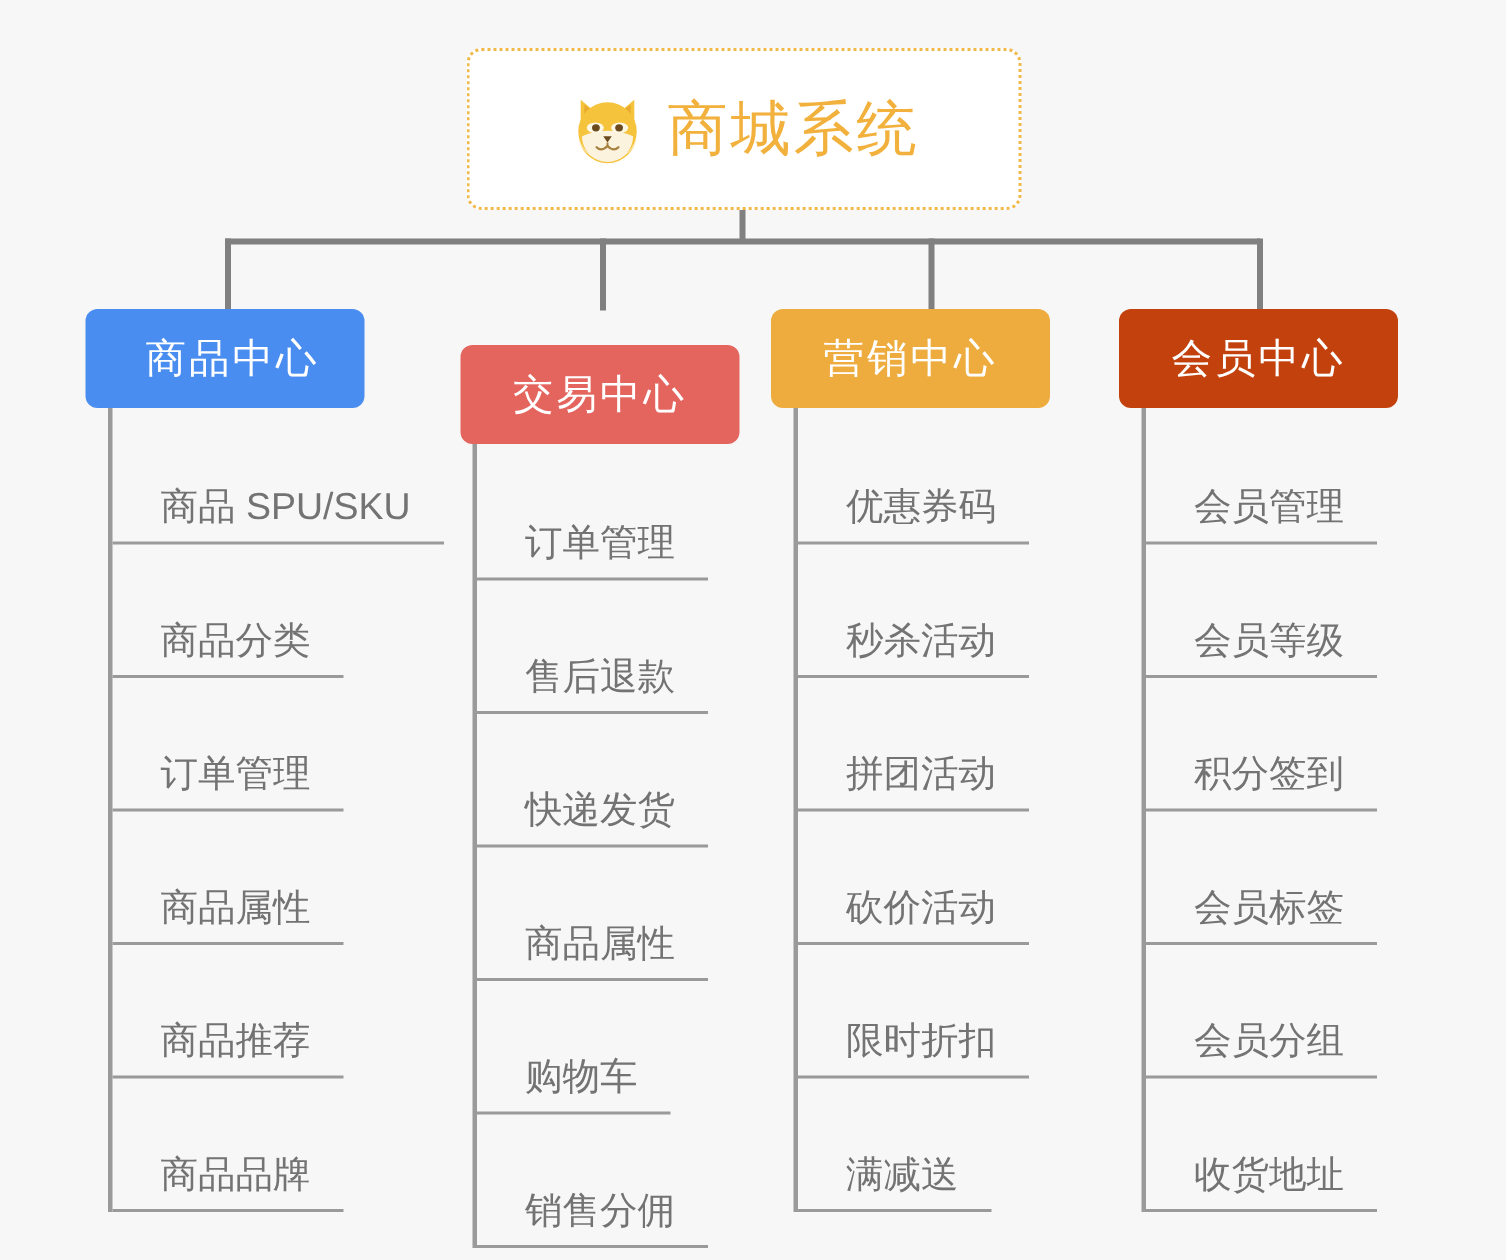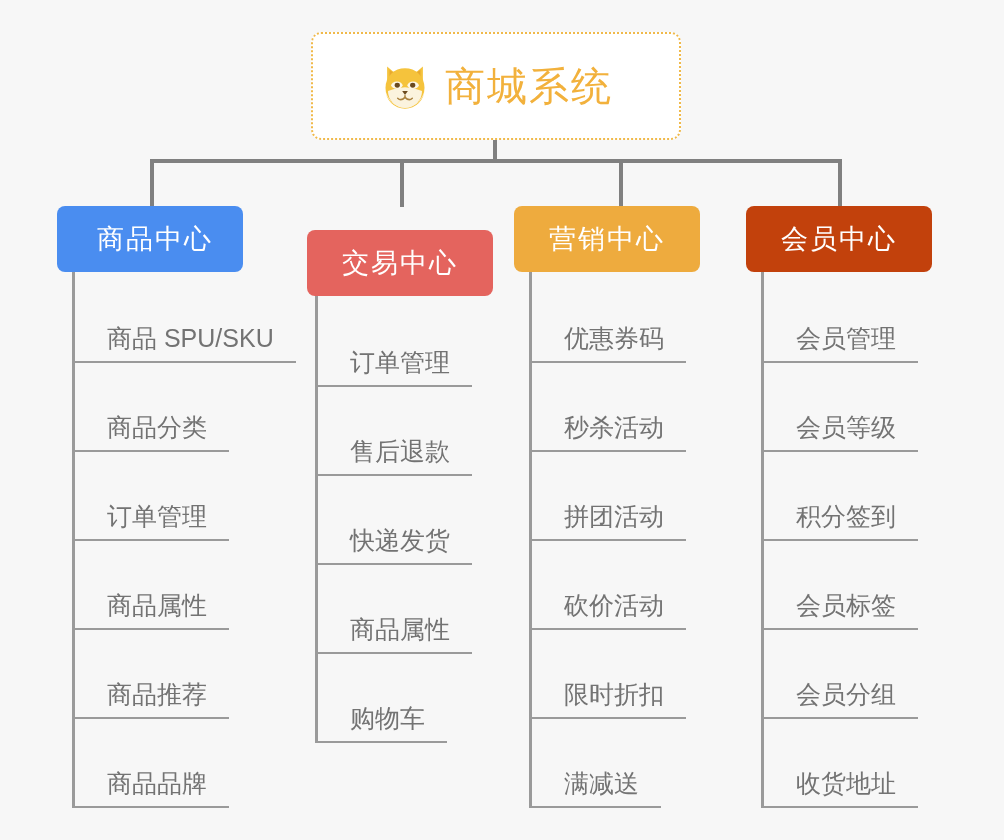--- a/index.html
+++ b/index.html
@@ -207,20 +207,23 @@
         </div>
       <div class="leaf">
           <span class="leaf-label">快递发货</span>
         </div>
       <div class="leaf">
           <span class="leaf-label">商品属性</span>
         </div>
       <div class="leaf">
           <span class="leaf-label">购物车</span>
         </div>
+      <div class="leaf">
+          <span class="leaf-label">销售分佣</span>
+        </div>
     </div>
   </div>
 
   <div class="column col-3">
     <div class="cat-header cat-orange">
       <span>营销中心</span>
     </div>
     <div class="branch">
       <div class="leaf">
           <span class="leaf-label">优惠券码</span>

